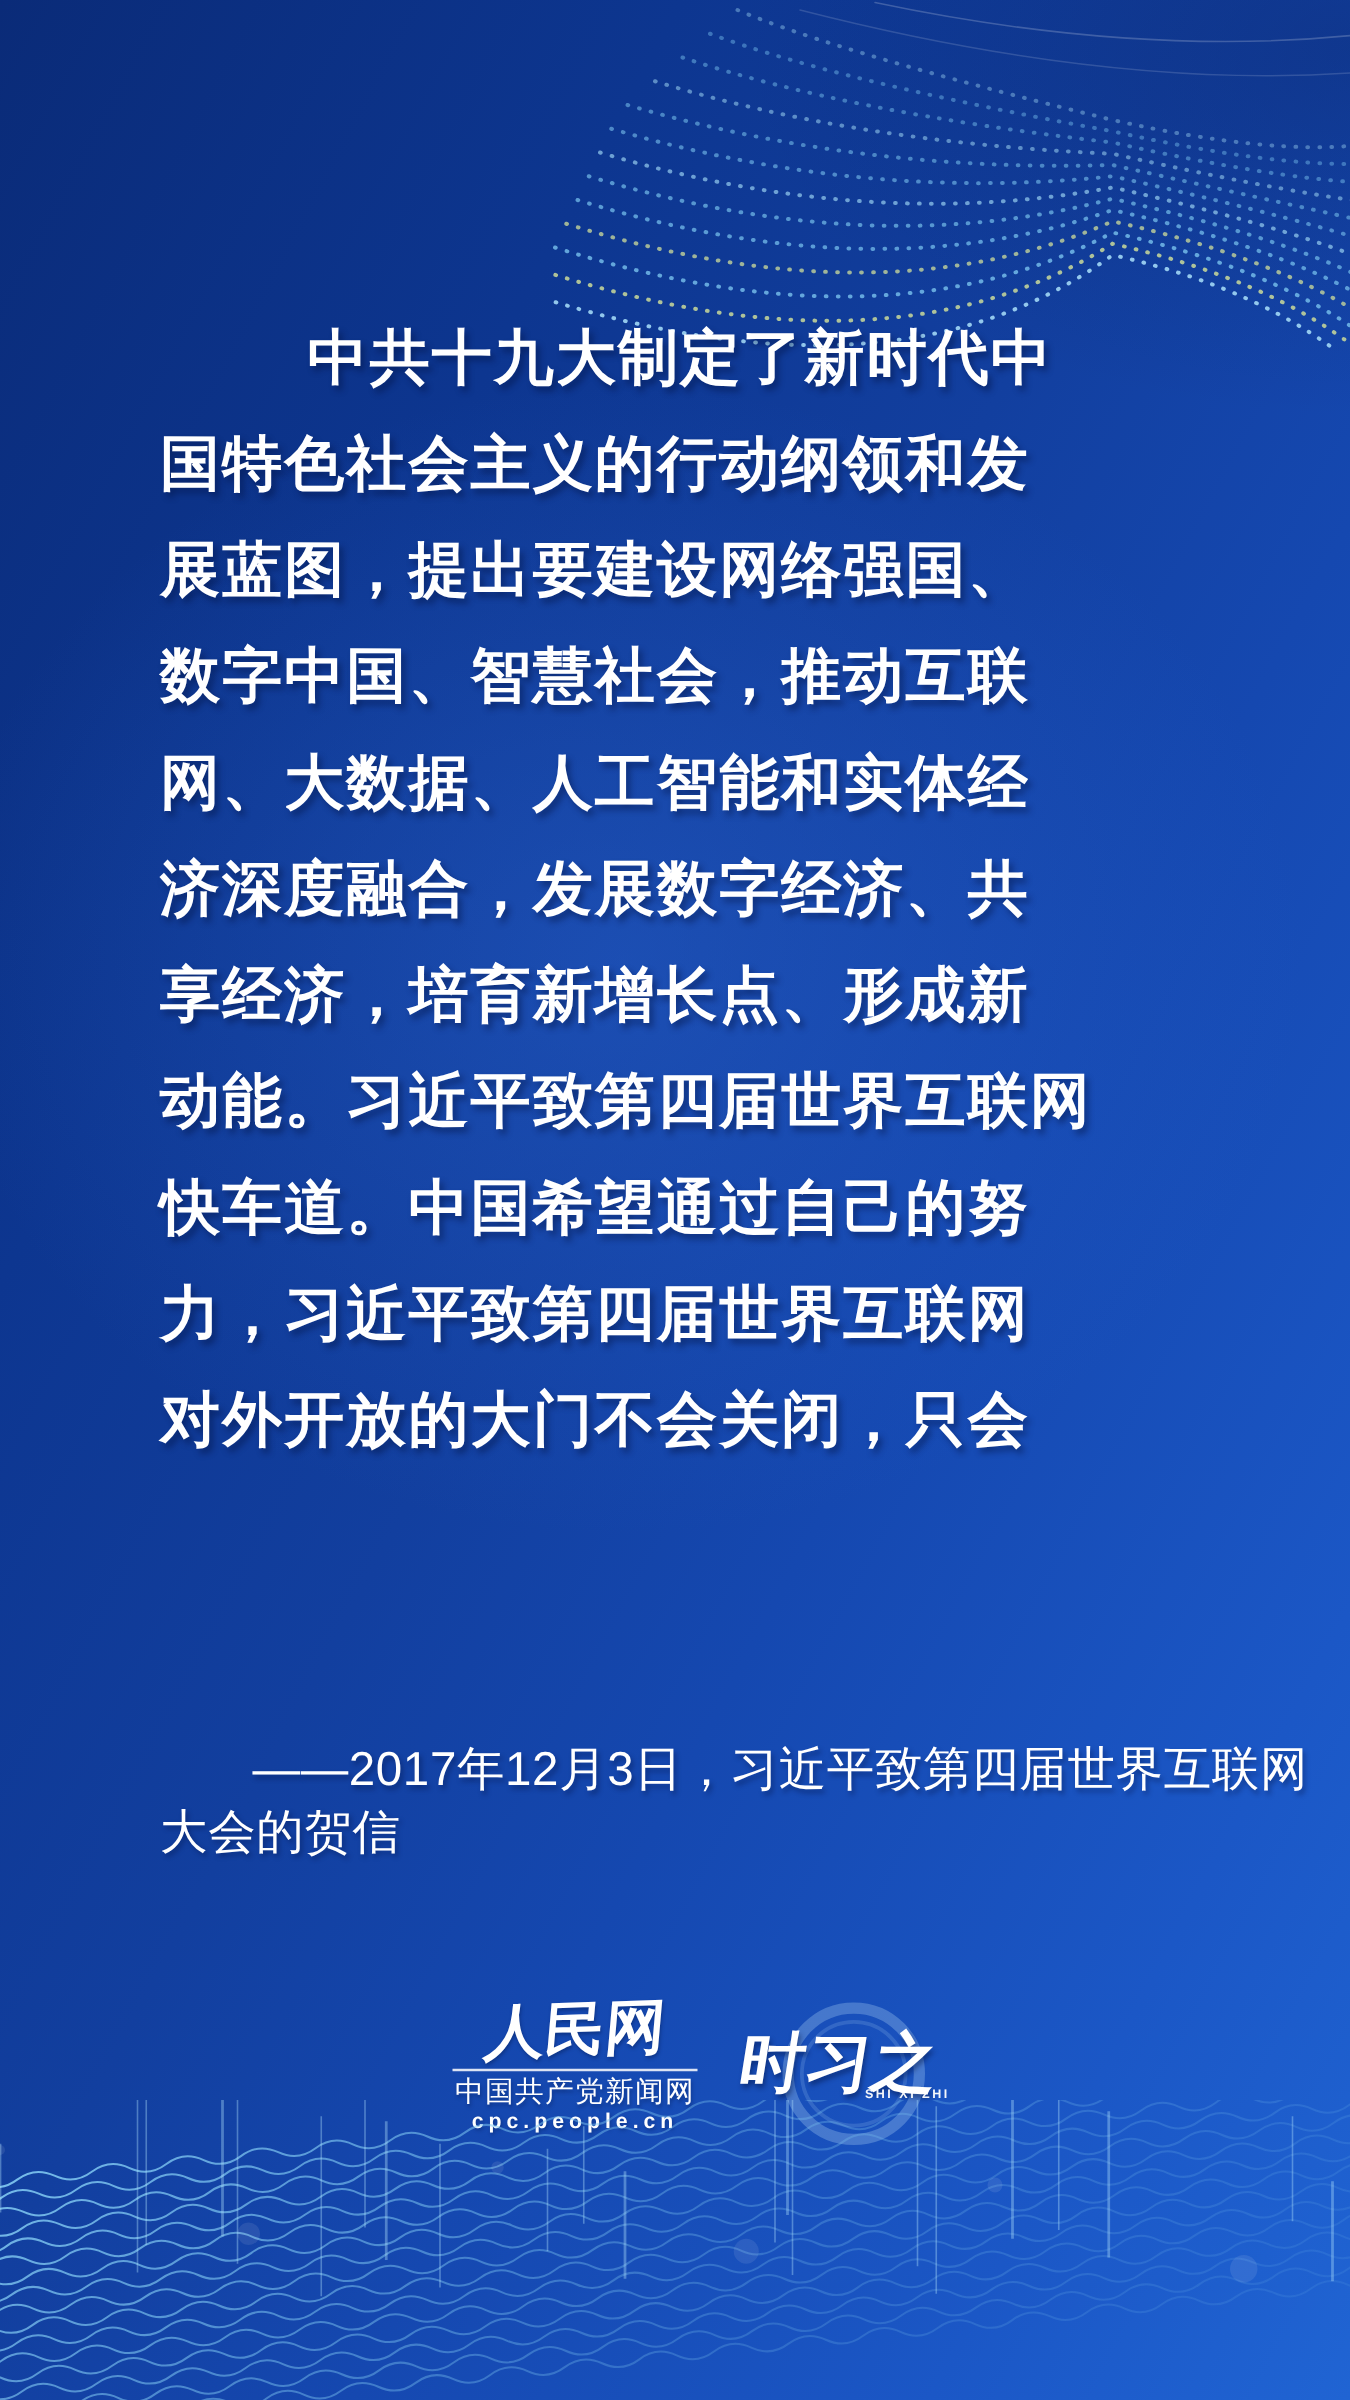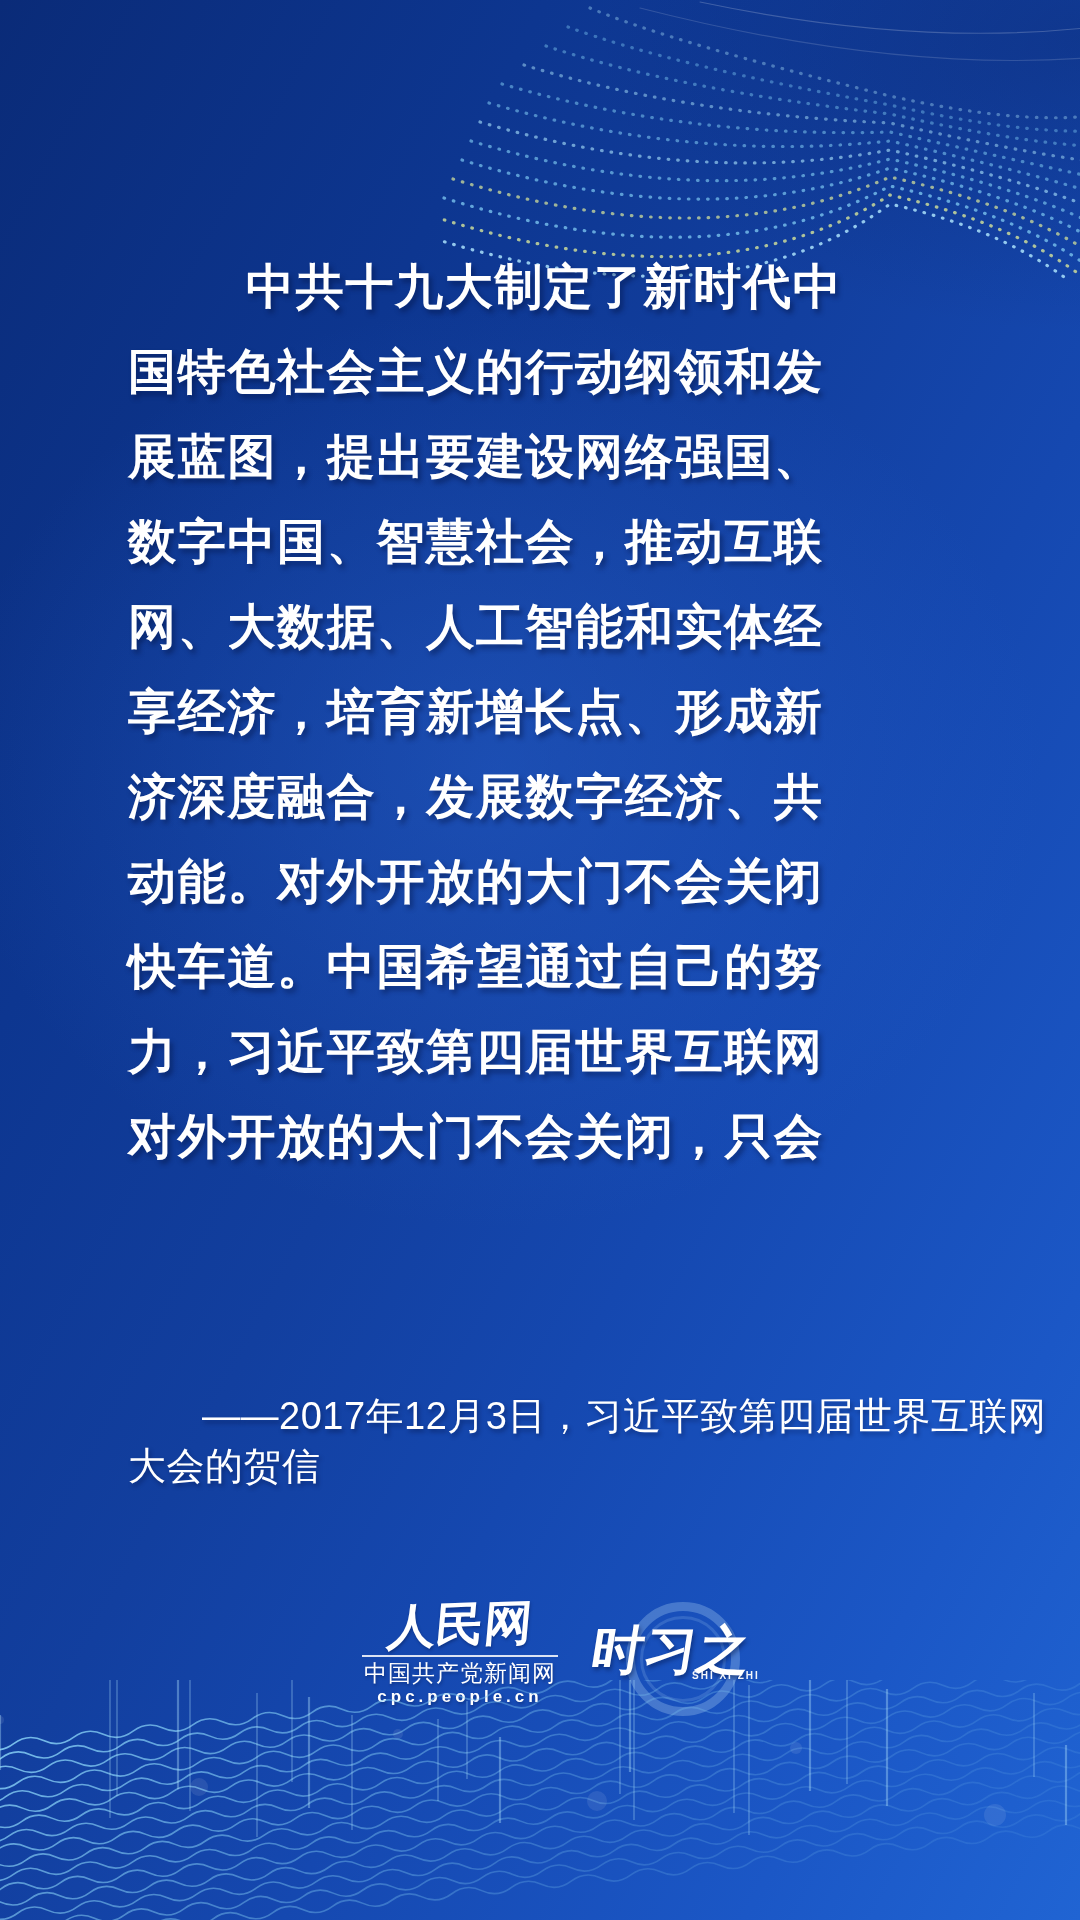--- a/index.html
+++ b/index.html
@@ -79,23 +79,23 @@
     <path d="M -5,217 Q 274,306 450,195 Q 575,223 648,281" fill="none" stroke="#cddc9a" stroke-opacity="0.8400000000000001" stroke-width="3.2" stroke-linecap="round" stroke-dasharray="0.6 9"></path>
     <path d="M -14,236 Q 278,330 450,204 Q 575,232 648,296" fill="none" stroke="#a5dcf8" stroke-opacity="0.88" stroke-width="3.2" stroke-linecap="round" stroke-dasharray="0.6 9"></path>
   </svg>
 
 <div class="quote">
     <div class="quote-line">中共十九大制定了新时代中</div>
     <div class="quote-line">国特色社会主义的行动纲领和发</div>
     <div class="quote-line">展蓝图，提出要建设网络强国、</div>
     <div class="quote-line">数字中国、智慧社会，推动互联</div>
     <div class="quote-line">网、大数据、人工智能和实体经</div>
+    <div class="quote-line">济深度融合，发展数字经济、共</div>
     <div class="quote-line">享经济，培育新增长点、形成新</div>
-    <div class="quote-line">济深度融合，发展数字经济、共</div>
-    <div class="quote-line">动能。对外开放的大门不会关闭</div>
+    <div class="quote-line">动能。习近平致第四届世界互联网</div>
     <div class="quote-line">快车道。中国希望通过自己的努</div>
     <div class="quote-line">力，习近平致第四届世界互联网</div>
     <div class="quote-line">对外开放的大门不会关闭，只会</div>
   </div>
 
 <div class="attribution">
     <div class="attribution-line">——2017年12月3日，习近平致第四届世界互联网</div>
     <div class="attribution-line">大会的贺信</div>
   </div>
 

